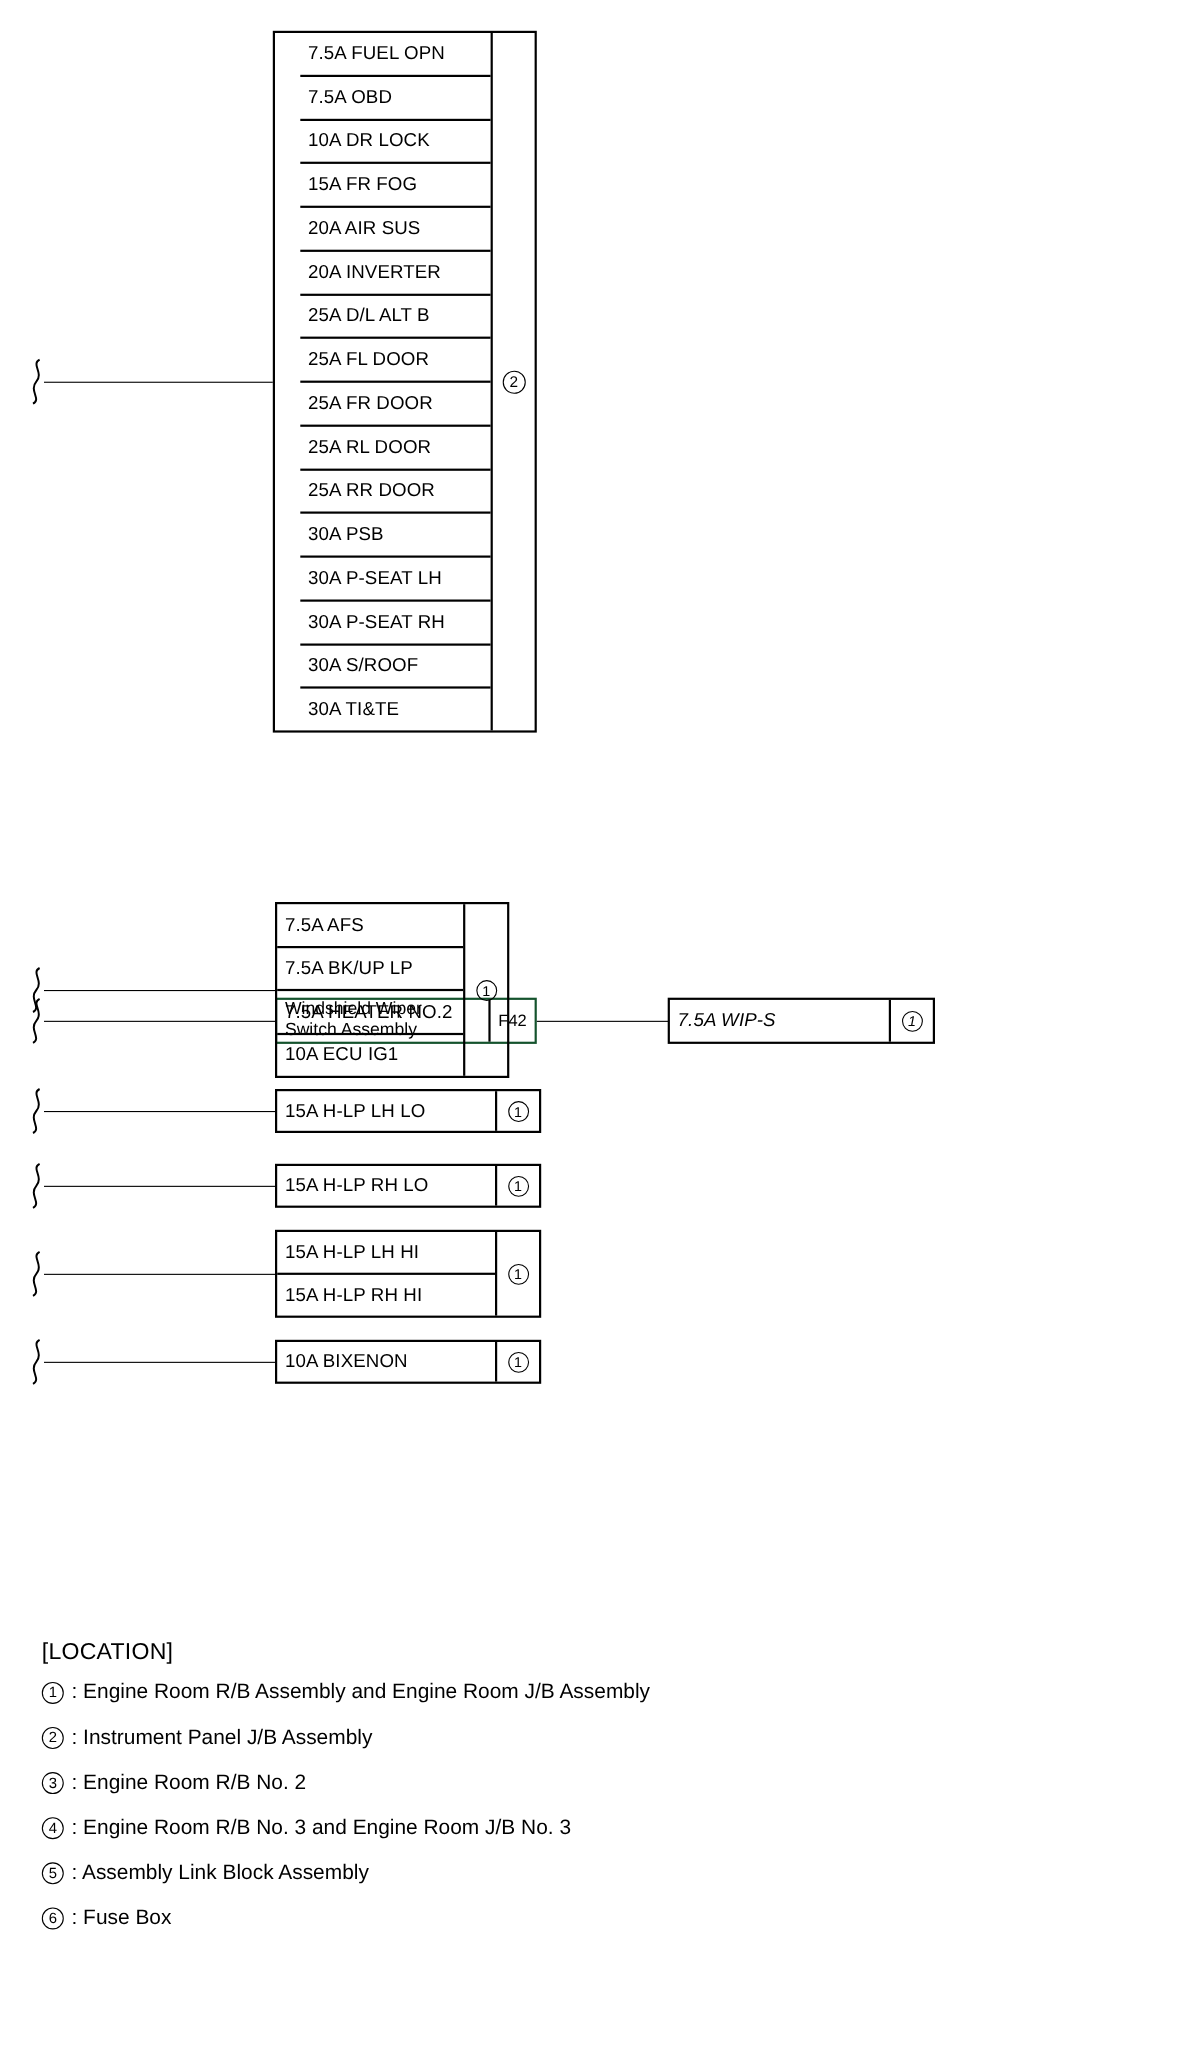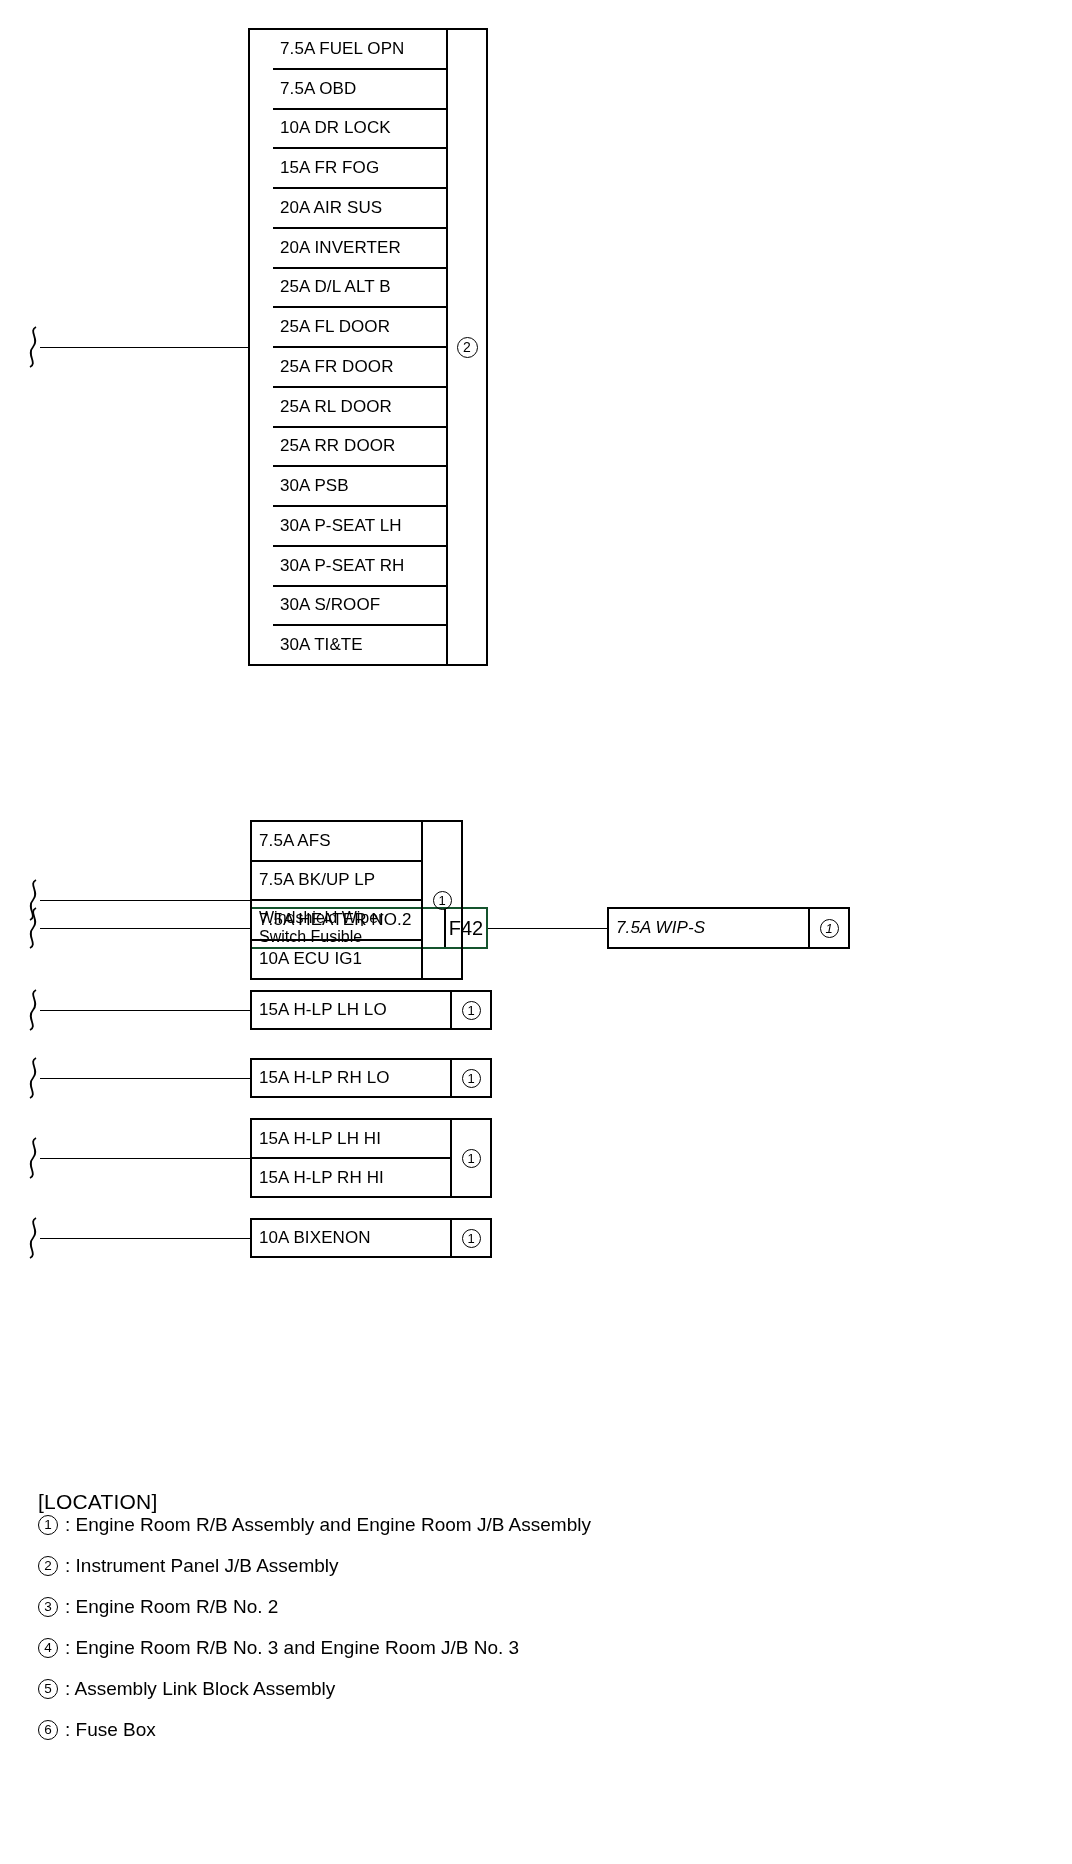--- a/index.html
+++ b/index.html
@@ -43,26 +43,26 @@
   .squiggle{position:absolute;width:18px;height:44px;}
 
   
   .wiperbox{position:absolute;border:2px solid #14532d;box-sizing:border-box;display:flex;}
   .wiperbox .namecell{
     flex:1 1 auto;display:flex;flex-direction:column;justify-content:center;
     padding-left:7px;box-sizing:border-box;font-size:16px;line-height:1.18;
   }
   .wiperbox .codecell{
     flex:0 0 42px;border-left:2px solid #000;box-sizing:border-box;
-    display:flex;align-items:center;justify-content:center;font-size:20px;
+    display:flex;align-items:center;justify-content:center;font-size:15px;
   }
 
   
   .legend{position:absolute;left:38px;top:1490px;width:900px;}
-  .legend .title{font-size:21px;letter-spacing:0.2px;}
+  .legend .title{font-size:21px;margin-bottom:14px;letter-spacing:0.2px;}
   .legend .litem{display:flex;align-items:center;margin-bottom:19px;font-size:19px;white-space:nowrap;}
   .legend .litem .circnum{margin-right:7px;flex:0 0 auto;width:20px;height:20px;font-size:13.5px;}
   .legend .litem .ltext{}
 </style>
 </head>
 <body>
 
 <div class="canvas">
 
   <div class="block" id="blk1" style="left:248px;top:28px;width:240px;height:638px;padding-left:23px;">
@@ -90,21 +90,21 @@
   </div>
 
   <div class="hline" style="left:40px;top:347px;width:208px;"></div>
   <svg class="squiggle" style="left:24px;top:325px;" viewBox="0 0 18 44">
     <path d="M12 2 C4 6, 16 14, 9 22 C2 30, 14 38, 6 42" stroke="#000" stroke-width="1.8" fill="none"></path>
   </svg>
 
   <div class="wiperbox" style="left:250px;top:907px;width:238px;height:42px;">
     <div class="namecell">
       <span>Windshield Wiper</span>
-      <span>Switch Fusible</span>
+      <span>Switch Assembly</span>
     </div>
     <div class="codecell">F42</div>
   </div>
   <div class="hline" style="left:40px;top:928px;width:210px;"></div>
   <svg class="squiggle" style="left:24px;top:906px;" viewBox="0 0 18 44">
     <path d="M12 2 C4 6, 16 14, 9 22 C2 30, 14 38, 6 42" stroke="#000" stroke-width="1.8" fill="none"></path>
   </svg>
   <div class="hline" style="left:488px;top:928px;width:120px;"></div>
 
   <div class="block" style="left:607px;top:907px;width:243px;height:42px;font-style:italic;">

